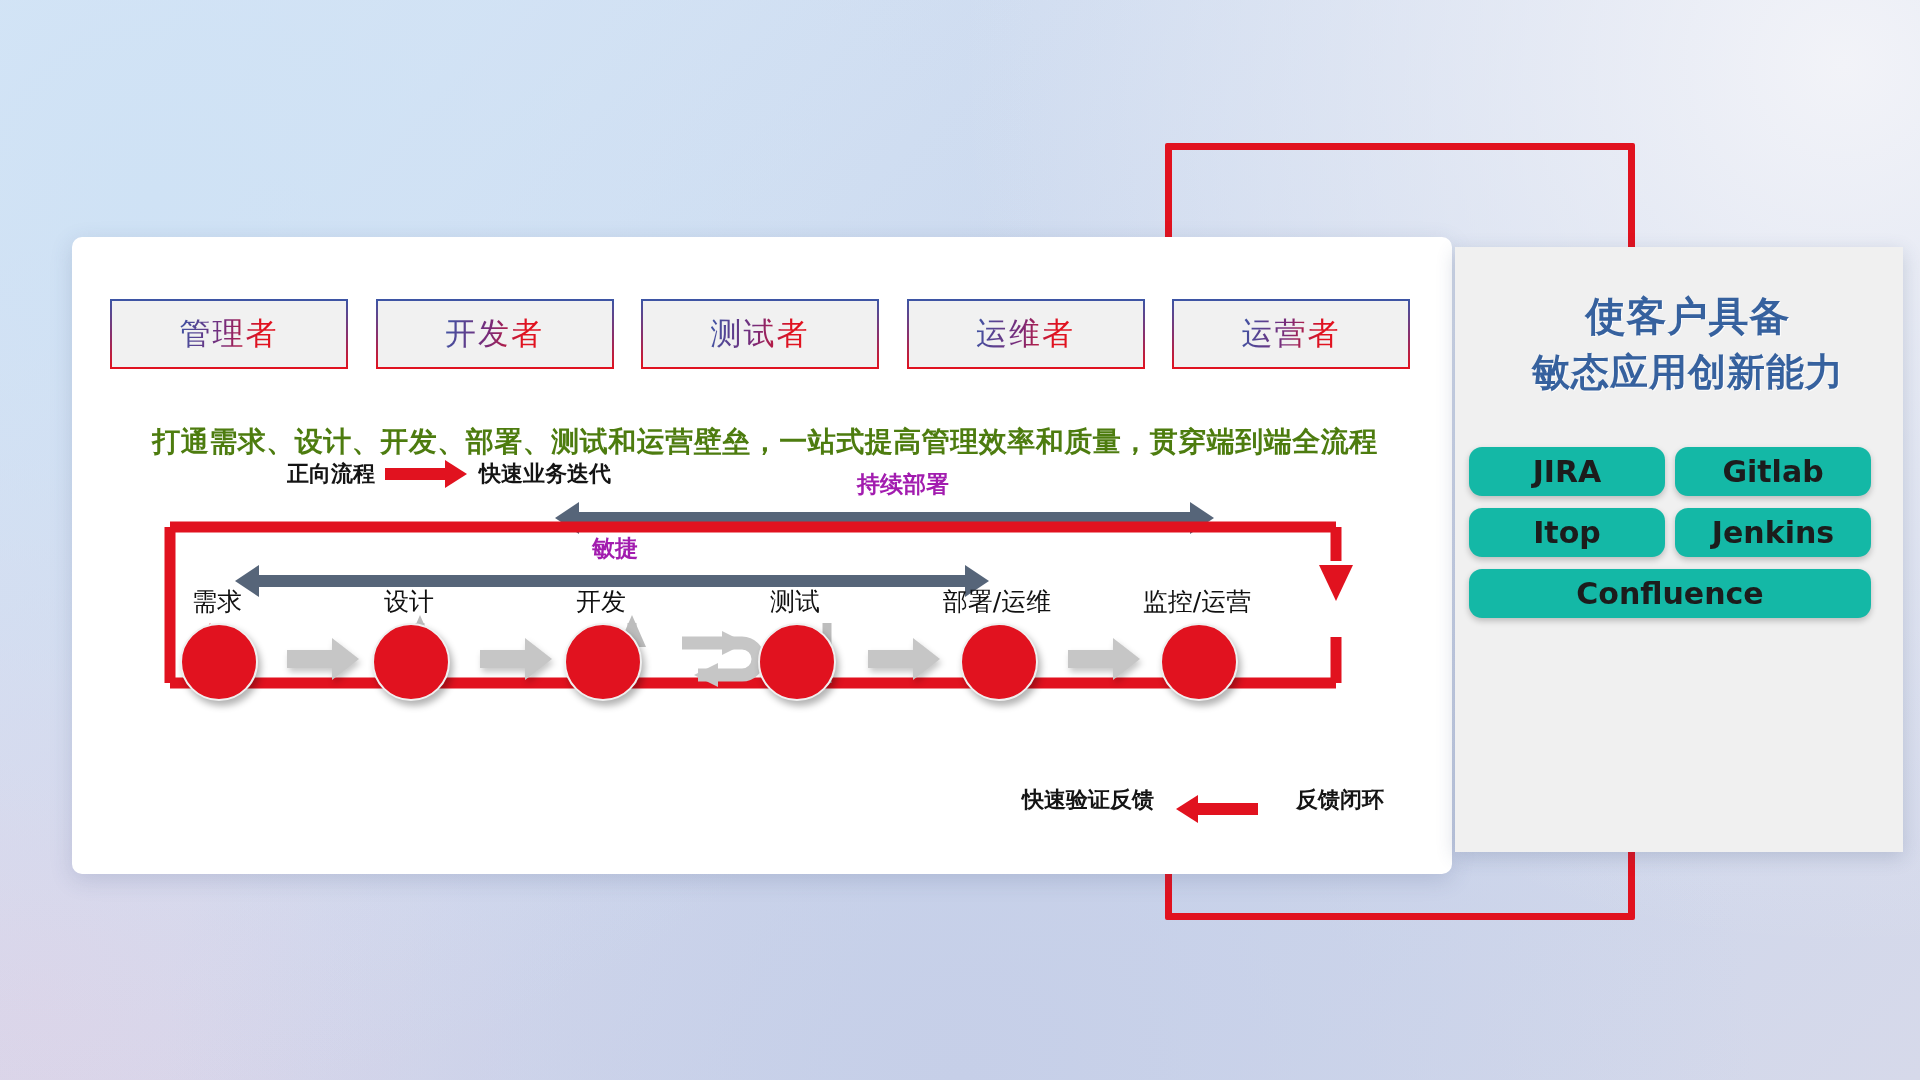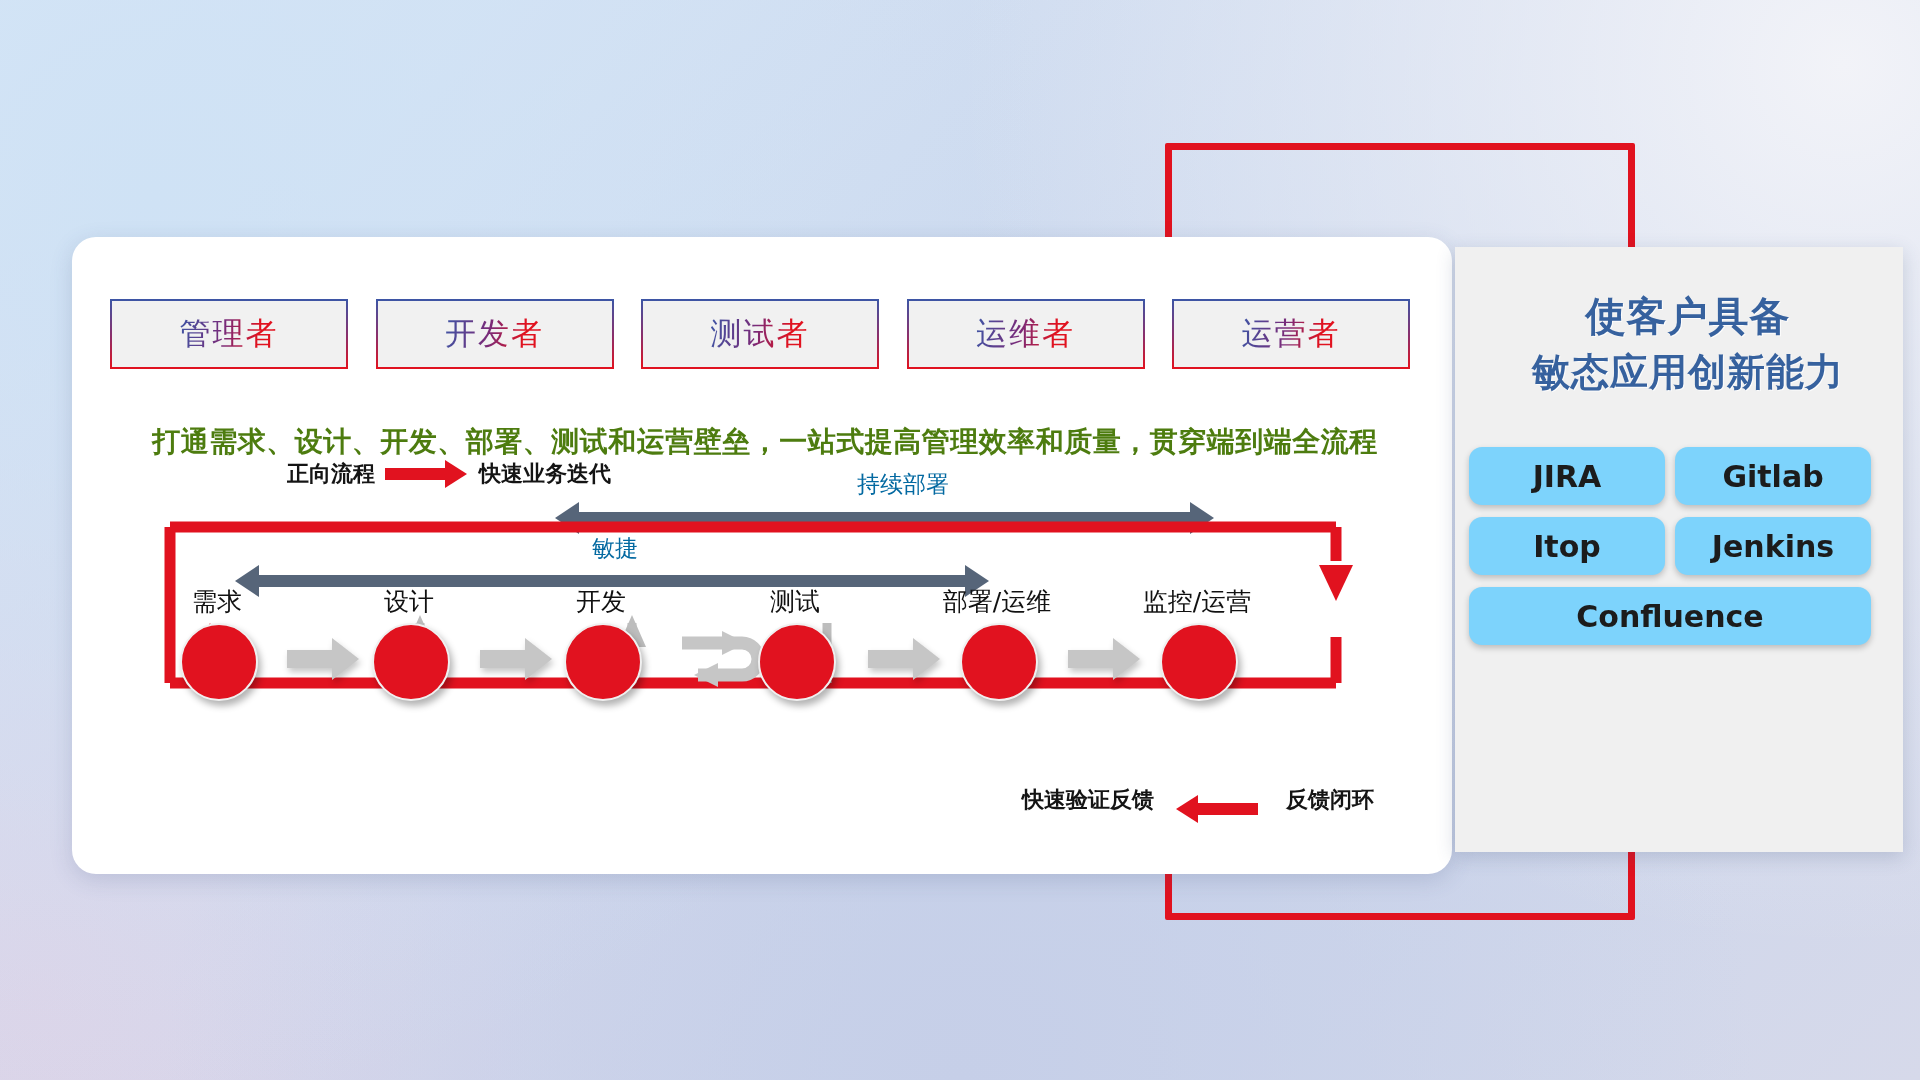--- a/index.html
+++ b/index.html
@@ -17,21 +17,21 @@
   
   #red-frame{
     position:absolute;left:1165px;top:143px;width:470px;height:777px;
     border:7px solid #e1121f;border-radius:2px;box-sizing:border-box;
     background:transparent;
   }
 
   
   #main-card{
     position:absolute;left:72px;top:237px;width:1380px;height:637px;
-    background:#ffffff;border-radius:24px;
+    background:#ffffff;border-radius:10px;
     box-shadow:0 6px 22px rgba(60,80,120,.18);
   }
 
   
   #role-row{position:absolute;left:38px;top:62px;width:1300px;height:70px;
     display:flex;justify-content:space-between;}
   .role-box{
     width:238px;height:70px;box-sizing:border-box;
     background:#f1f1f1;
     border:2px solid transparent;
@@ -65,21 +65,21 @@
   .arr-red-l{position:relative;width:62px;height:12px;background:#e1121f;}
   .arr-red-l:after{content:"";position:absolute;left:-20px;top:-8px;
     border-right:22px solid #e1121f;border-top:14px solid transparent;border-bottom:14px solid transparent;}
 
   
   .dbl{position:absolute;height:12px;background:#566579;}
   .dbl:before{content:"";position:absolute;left:-22px;top:-10px;
     border-right:24px solid #566579;border-top:16px solid transparent;border-bottom:16px solid transparent;}
   .dbl:after{content:"";position:absolute;right:-22px;top:-10px;
     border-left:24px solid #566579;border-top:16px solid transparent;border-bottom:16px solid transparent;}
-  .dbl-cap{position:absolute;font-size:23px;font-weight:400;color:#0369a1;
+  .dbl-cap{position:absolute;font-size:23px;font-weight:700;color:#a21caf;
     font-family:"DejaVu Sans","Liberation Sans",sans-serif;white-space:nowrap;}
 
   
   #loop{position:absolute;left:90px;top:278px;width:1222px;height:190px;pointer-events:none;}
 
   
   #pipeline{position:absolute;left:40px;top:360px;width:1300px;height:130px;}
   .node{position:absolute;width:74px;height:74px;border-radius:50%;
     background:#e1121f;border:2px solid #f0f0f0;
     box-shadow:3px 5px 7px rgba(0,0,0,.30);}
@@ -101,21 +101,21 @@
   .side-title{
     text-align:center;color:#36619e;font-weight:bold;letter-spacing:1px;
     font-size:40px;line-height:1.35;
     font-family:"DejaVu Sans","Liberation Sans",sans-serif;
     text-shadow:1px 1px 0 rgba(255,255,255,.8);
   }
   .side-title.l2{font-size:38px;}
   #tool-grid{position:absolute;left:14px;top:200px;width:402px;
     display:flex;flex-wrap:wrap;gap:12px 10px;}
   .tool-chip{
-    background:#7dd3fc;border-radius:13px;height:58px;
+    background:#14b8a6;border-radius:13px;height:49px;
     display:flex;align-items:center;justify-content:center;
     font-size:30px;font-weight:bold;color:#1c1c1c;
     box-shadow:0 3px 6px rgba(0,0,0,.22);
     font-family:"DejaVu Sans","Liberation Sans",sans-serif;
   }
   .tool-chip.half{width:196px;}
   .tool-chip.full{width:402px;}
 </style>
 </head>
 <body>
@@ -206,21 +206,21 @@
 
     <div class="grey-arrow" style="left:956px;top:53px;"></div>
 
     <div class="node-label" style="left:985px;top:-12px;width:200px;">监控/运营</div>
     <div class="node" style="left:1048px;top:26px;"></div>
   </div>
 
   <div id="legend-feedback">
     <span class="legend-txt">快速验证反馈</span>
     <span class="arr-red-l" style="margin-left:22px;"></span>
-    <span class="legend-txt" style="margin-left:8px;">反馈闭环</span>
+    <span class="legend-txt" style="margin-left:18px;">反馈闭环</span>
   </div>
 
 </div>
 
 <div id="side-panel">
   <div class="side-title" style="margin-top:42px;">使客户具备</div>
   <div class="side-title l2" style="margin-top:4px;">敏态应用创新能力</div>
 
   <div id="tool-grid">
     <div class="tool-chip half">JIRA</div>

